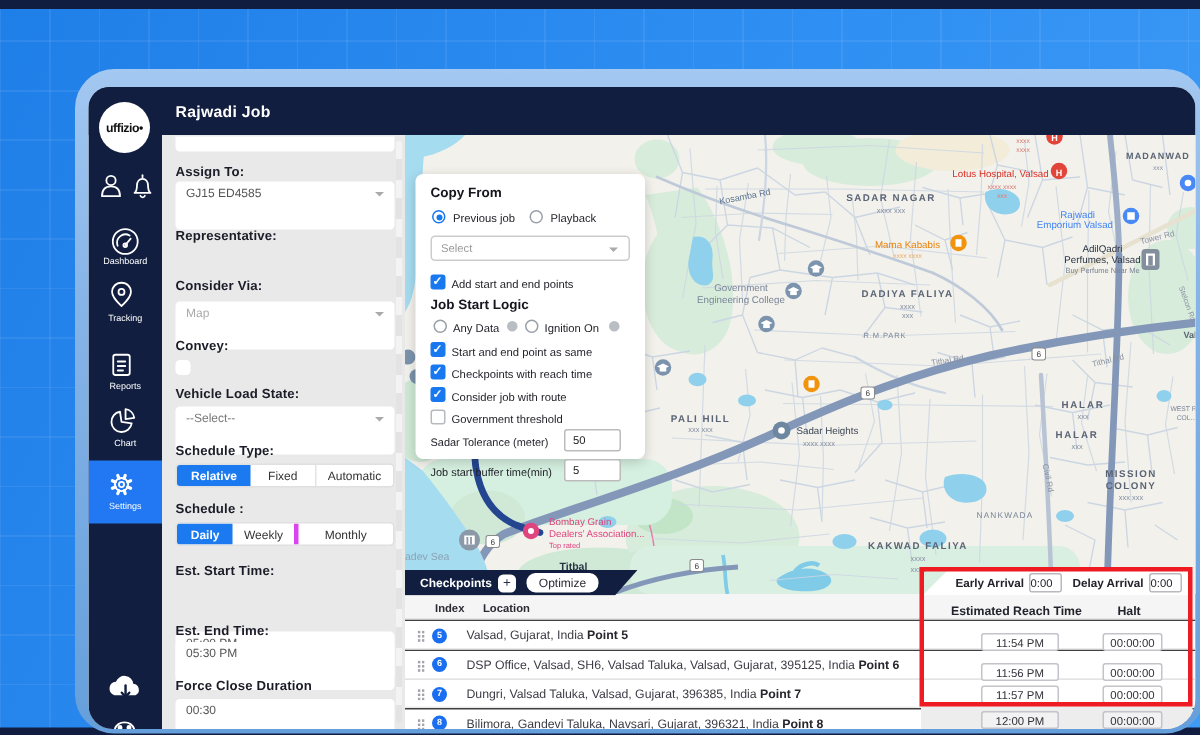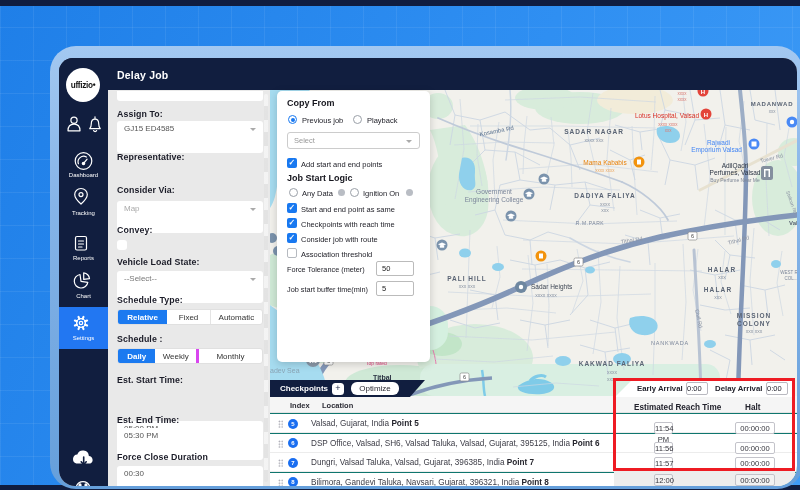--- a/index.html
+++ b/index.html
@@ -35,21 +35,21 @@
   font-size:8px; color:#555; line-height:16px; padding-left:7px; }
 .caret { position:absolute; right:6px; top:6.5px; width:7px; height:4px; }
 .caret:after{ content:""; position:absolute; left:0; top:0; border-left:3px solid transparent; border-right:3px solid transparent; border-top:3.5px solid #aaaaaa; }
 .ph { color:#aaa; }
 .seg { position:absolute; left:9px; height:16px; display:flex; background:#fff; border-radius:3px; overflow:hidden; border:1px solid #e0e0e0;}
 .seg div { font-size:8px; color:#333; text-align:center; line-height:15px; }
 .seg .on { background:#1b7af0; color:#fff; font-weight:bold; }
 
 #map { left:211px; top:32px; right:0; height:306px; background:#f1f0eb; overflow:hidden;}
 
-#btable { left:211px; top:338px; right:0; bottom:0; background:#0f766e; }
+#btable { left:211px; top:338px; right:0; bottom:0; background:#404040; }
 #thead { position:absolute; left:0; right:0; top:0; height:17px; background:#f5f5f5; border-bottom:1px solid #e3e3e3; }
 #thead .h { position:absolute; font-size:7.5px; font-weight:bold; color:#2a2a33; top:5px; }
 .trow { position:absolute; left:0; right:0; height:19px; border-bottom:1px solid #ececec; background:#fff; }
 .drag { position:absolute; left:8px; top:6px; width:5px; height:8px;
   background-image:radial-gradient(circle, #a3a3ad 0.8px, transparent 1px);
   background-size:2.8px 2.8px; }
 .numc { position:absolute; left:18px; top:4.5px; width:10px; height:10px; border-radius:50%; background:#1a6ef0;
   color:#fff; font-size:6px; font-weight:bold; text-align:center; line-height:10px; }
 .rtxt { position:absolute; left:41px; top:5px; font-size:8.2px; color:#3c3c46; white-space:nowrap; }
 .rtxt b { color:#26262e; }
@@ -63,26 +63,26 @@
   color:#2b2b33; font-size:8px; text-align:center; line-height:13px; }
 
 #eda { left:556px; top:321px; width:180px; height:18px; background:#fff;
   clip-path:polygon(10% 0, 100% 0, 100% 100%, 0 100%); }
 #eda .lab { position:absolute; top:4.5px; font-size:7.8px; font-weight:bold; color:#22222c; }
 #eda .box { position:absolute; top:2.5px; width:22px; height:13px; border:1px solid #b9b9c0; border-radius:2px;
   font-size:7.5px; color:#22222c; text-align:left; line-height:12px; background:#fff;}
 
 #rpanel { left:555px; top:338px; width:181px; bottom:0; }
 #rpanel .colh { position:absolute; top:7px; font-size:8.2px; font-weight:bold; color:#23232d; }
-.tbox { position:absolute; width:19px; height:12px; border:1px solid #c3c3ca; border-radius:2px; background:#fff;
+.tbox { position:absolute; width:52px; height:12px; border:1px solid #c3c3ca; border-radius:2px; background:#fff;
   font-size:7.6px; color:#33333b; text-align:center; line-height:11px; }
 #redbox { left:554px; top:320px; width:182px; height:93px; border:3px solid #ee1b23; z-index:30; }
 #grayrow { left:555px; top:412px; width:181px; bottom:0; background:#ededed; }
 
-#popup { left:218px; top:33px; width:153px; height:271px; background:#fff; border-radius:5px;
+#popup { left:218px; top:58px; width:153px; height:190px; background:#fff; border-radius:5px;
   box-shadow:0 2px 8px rgba(0,0,0,0.18); z-index:20; }
 #popup .ptitle { position:absolute; left:10px; font-size:9px; font-weight:bold; color:#16161e; }
 .radio { position:absolute; width:9px; height:9px; border-radius:50%; border:1px solid #9aa0a8; background:#fff; }
 .radio.sel { border:1px solid #1878f0; }
 .radio.sel:after { content:""; position:absolute; left:1.5px; top:1.5px; width:4px; height:4px; border-radius:50%; background:#1878f0; }
 .gdot { position:absolute; width:7px; height:7px; border-radius:50%; background:#b9bdc4; }
 .plab { position:absolute; font-size:7.5px; color:#23232b; white-space:nowrap; }
 .cb { position:absolute; left:10px; width:9.5px; height:9.5px; border-radius:2px; background:#1878f0;
   color:#fff; font-size:8px; line-height:9px; text-align:center; font-weight:bold;}
 .cb.off { background:#fff; border:1px solid #b6bac0; }
@@ -92,21 +92,21 @@
   font-size:7.5px; color:#222; line-height:13px; padding-left:5px; background:#fff; }
 #popup .slab { position:absolute; left:10px; font-size:7.3px; color:#23232b; }
 </style>
 </head>
 <body>
 <div class="abs" id="topstrip"></div>
 <div class="abs" id="botstrip"></div>
 <div class="abs" id="win">
  <div class="abs" id="wini">
   <div class="abs" id="topbar">
-        <span class="title">Delay Job</span>
+        <span class="title">Rajwadi Job</span>
       </div>
   <div class="abs" id="map">
   <svg width="528" height="306" viewBox="0 0 528 306" style="position:absolute;left:0;top:0;">
     <rect x="0" y="0" width="528" height="306" fill="#f2f1ec"></rect>
 
     <ellipse cx="188" cy="100" rx="30" ry="45" fill="#d8ecdb"></ellipse>
     <path d="M160,40 C175,70 170,120 185,145 C200,150 215,140 218,120 C222,90 210,55 195,35 Z" fill="#d8ecdb"></path>
     <ellipse cx="310" cy="18" rx="45" ry="16" fill="#d8ecdb"></ellipse>
     <ellipse cx="275" cy="8" rx="30" ry="12" fill="#d8ecdb"></ellipse>
     <ellipse cx="168" cy="16" rx="15" ry="13" fill="#d8ecdb"></ellipse>
@@ -487,20 +487,20 @@
     <span class="radio" style="left:73px; top:97px;"></span>
         <span class="plab" style="left:86px; top:98px;">Ignition On</span>
     <span class="gdot" style="left:129px; top:98px;"></span>
     <span class="cb" style="top:112px;">✓</span>
         <span class="plab" style="left:24px; top:113.5px;">Start and end point as same</span>
     <span class="cb" style="top:127px;">✓</span>
         <span class="plab" style="left:24px; top:128.5px;">Checkpoints with reach time</span>
     <span class="cb" style="top:142px;">✓</span>
         <span class="plab" style="left:24px; top:143.5px;">Consider job with route</span>
     <span class="cb off" style="top:157px;"></span>
-        <span class="plab" style="left:24px; top:158.5px;">Association threshold</span>
-    <span class="slab" style="top:174px;">Force Tolerance (meter)</span>
+        <span class="plab" style="left:24px; top:158.5px;">Government threshold</span>
+    <span class="slab" style="top:174px;">Sadar Tolerance (meter)</span>
         <span class="numin" style="top:170px;">50</span>
     <span class="slab" style="top:194px;">Job start buffer time(min)</span>
         <span class="numin" style="top:190px;">5</span>
   </div>
  </div>
 </div>
 
 </body></html>

